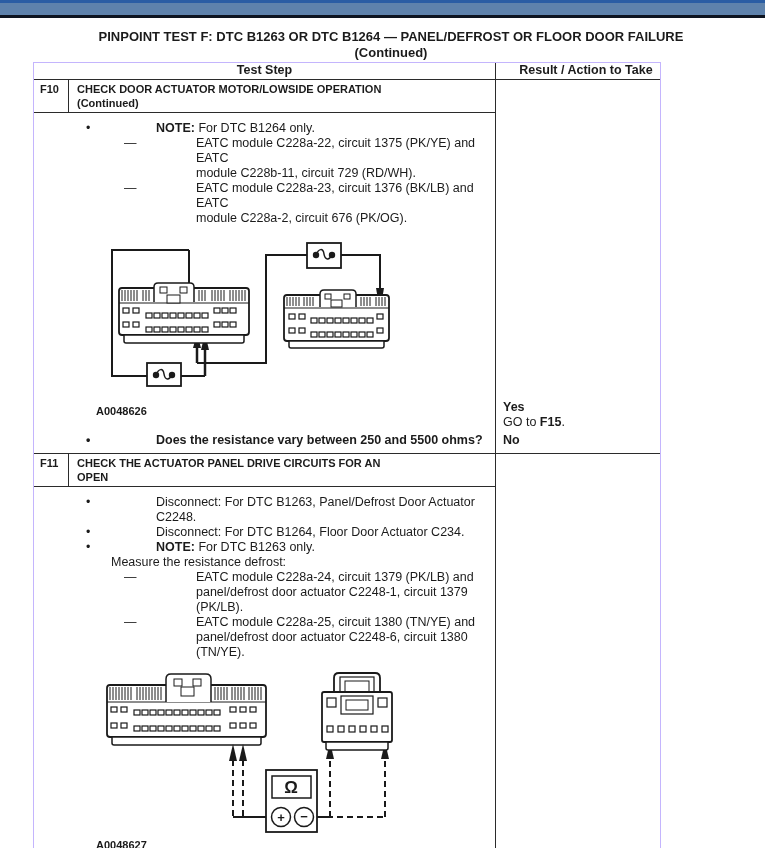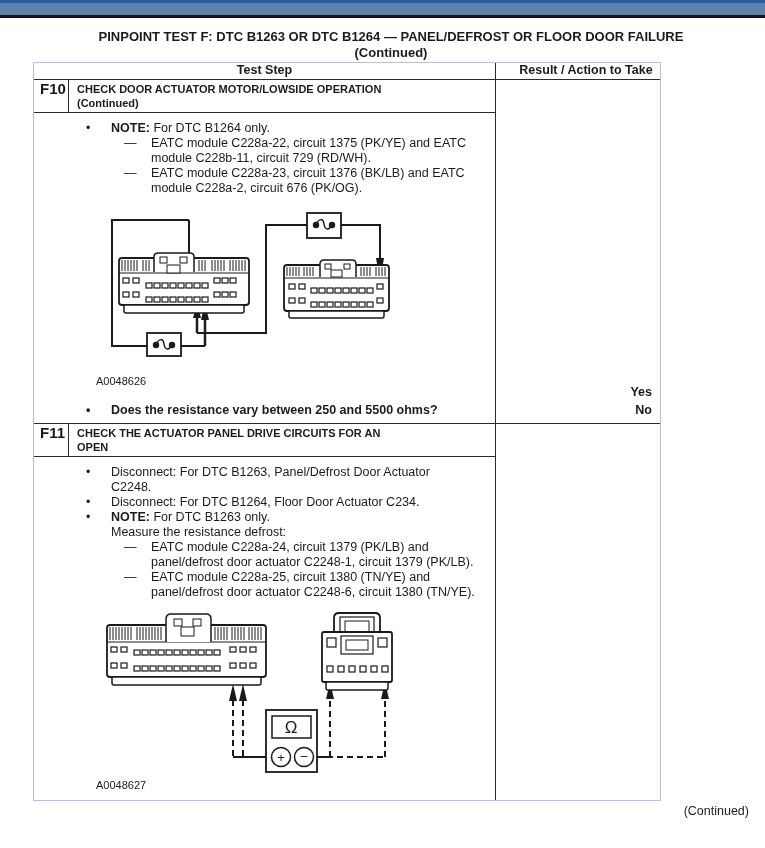--- a/index.html
+++ b/index.html
@@ -16,37 +16,37 @@
   .page-title{margin:11px 16px 1px 33px;width:716px;text-align:center;
     font-weight:bold;font-size:13px;line-height:16px;}
   
   .ptable{margin-left:33px;width:628px;border:1px solid #c4b5fd;box-sizing:border-box;}
   .hdr-row{display:grid;grid-template-columns:461px 1fr;border-bottom:1px solid #2b2b2b;}
   .hdr-cell{text-align:center;font-weight:bold;font-size:12.5px;line-height:13px;padding:1px 0 2px 0;}
   .hdr-cell.right{border-left:1px solid #2b2b2b;padding-left:16px;}
   .block{display:grid;grid-template-columns:461px 1fr;}
   .block.first{border-bottom:1px solid #2b2b2b;}
   .step-title-row{display:grid;grid-template-columns:35px 1fr;border-bottom:1px solid #2b2b2b;}
-  .step-id{border-right:1px solid #2b2b2b;font-weight:bold;font-size:15px;line-height:14px;padding:2px 0 2px 6px;}
+  .step-id{border-right:1px solid #2b2b2b;font-weight:bold;font-size:11px;line-height:14px;padding:2px 0 2px 6px;}
   .step-title{font-weight:bold;font-size:11px;line-height:14px;padding:2px 8px 2px 8px;}
   .ml{white-space:pre-line;}
   .step-body{font-size:12.5px;line-height:15px;padding-top:8px;padding-bottom:5px;}
   .row{display:flex;}
   .bullet-row{margin-left:52px;}
   .bullet-row .marker{width:25px;flex:none;}
   .plain-row{margin-left:77px;}
   .dash-row{margin-left:90px;}
   .dash-row .dmark{width:27px;flex:none;}
-  .t{flex:1;padding-right:6px;}
+  .t{flex:1;padding-right:6px;margin-left:45px;}
   .q-row{font-weight:bold;margin-top:10px;}
-  .figure{margin:12px 0 0 60px;}
+  .figure{margin:12px 0 0 60px;font-weight:bold;}
   .figure.f2{margin-top:10px;}
   .figure svg{display:block;}
   .result-cell{border-left:1px solid #2b2b2b;display:flex;flex-direction:column;
-    justify-content:flex-end;padding:4px 8px 5px 7px;font-size:12.5px;line-height:15px;align-items:flex-end;}
+    justify-content:flex-end;padding:4px 8px 5px 7px;font-size:12.5px;line-height:15px;}
   .res{margin-top:3px;}
   .ans{font-weight:bold;}
   .continued-note{margin:3px 16px 0 33px;width:716px;text-align:right;font-size:12.5px;}
   
   .sw2{stroke:#1a1a1a;stroke-width:2;fill:none;}
   .sw25{stroke:#1a1a1a;stroke-width:2.5;fill:none;}
   .dash{stroke:#1a1a1a;stroke-width:2;fill:none;stroke-dasharray:6 4;}
   .box{fill:#ffffff;stroke:#1a1a1a;stroke-width:1.5;}
   .box18{fill:#ffffff;stroke:#1a1a1a;stroke-width:1.8;}
   .box12{fill:#ffffff;stroke:#1a1a1a;stroke-width:1.2;}
@@ -217,20 +217,21 @@
         <div class="row bullet-row q-row">
           <span class="marker">•</span>
           <span class="t">Does the resistance vary between 250 and 5500 ohms?</span>
         </div>
       </div>
     </div>
 
     <div class="result-cell">
       <div class="res">
         <div class="ans">Yes</div>
+        <div class="act"><span>GO to </span><b>F15</b><span>.</span></div>
       </div>
       <div class="res">
         <div class="ans">No</div>
       </div>
     </div>
   </div>
 
   <div class="block">
     <div class="step-left">
       <div class="step-title-row">

